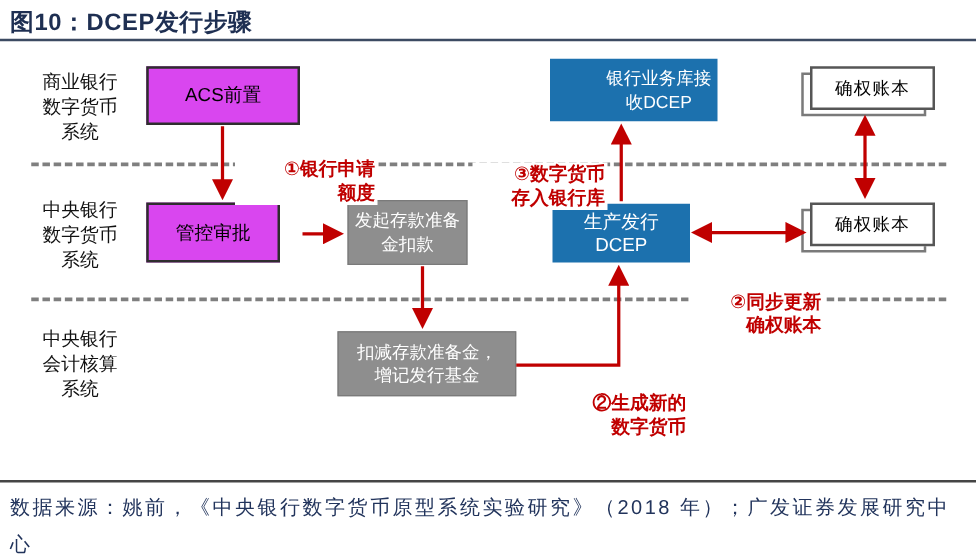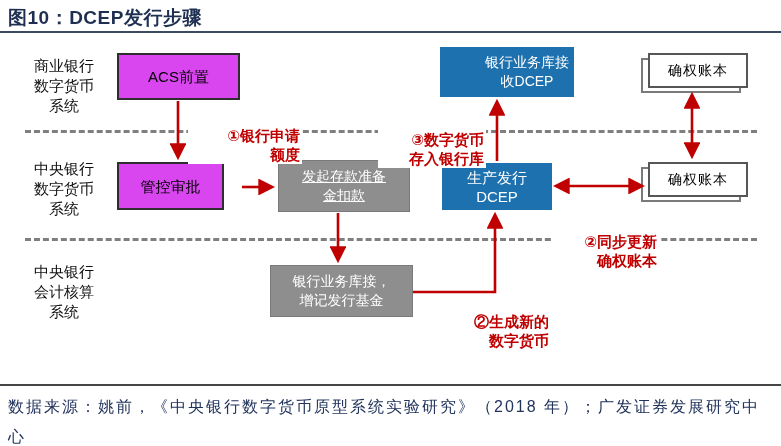--- a/index.html
+++ b/index.html
@@ -26,21 +26,21 @@
 
   
   .node{display:flex;align-items:center;justify-content:center;text-align:center;
     font-size:15px;line-height:19px;box-sizing:border-box;}
   .white-box{background:#d946ef;border:2px solid #2e2e2e;color:#000;}
   .gray-box{background:#8e8e8e;color:#fff;border:1px solid #7a7a7a;}
   .blue-box{background:#1c71ae;color:#fff;}
 
   .n-acs{left:117px;top:53px;width:123px;height:47px;}
   .n-approval{left:117px;top:162px;width:107px;height:48px;}
-  .n-initiate{left:278px;top:160px;width:132px;height:52px;font-size:14px;text-decoration:underline;}
+  .n-initiate{left:278px;top:160px;width:96px;height:52px;font-size:14px;}
   .n-vault{left:440px;top:47px;width:134px;height:50px;font-size:14px;padding-left:40px;}
   .n-produce{left:442px;top:163px;width:110px;height:47px;}
   .n-deduct{left:270px;top:265px;width:143px;height:52px;font-size:14px;}
 
   
   .stack{width:100px;height:35px;}
   .stack::before{content:"";position:absolute;left:-7px;top:5px;width:100%;height:100%;
     border:2px solid #7a7a7a;background:#fff;box-sizing:border-box;}
   .stack-front{position:absolute;left:0;top:0;width:100%;height:100%;background:#fff;
     border:2px solid #565656;box-sizing:border-box;display:flex;align-items:center;
@@ -85,21 +85,21 @@
 系统</div>
 
 <div class="abs node white-box n-acs">ACS前置</div>
 <div class="abs node white-box n-approval">管控审批</div>
 <div class="abs node gray-box n-initiate pre">发起存款准备
 金扣款</div>
 <div class="abs node blue-box n-vault pre">银行业务库接
 收DCEP</div>
 <div class="abs node blue-box n-produce pre">生产发行
 DCEP</div>
-<div class="abs node gray-box n-deduct pre">银行业务库接，
+<div class="abs node gray-box n-deduct pre">扣减存款准备金，
 增记发行基金</div>
 
 <div class="abs stack s-ledger-top">
   <div class="stack-front">确权账本</div>
 </div>
 <div class="abs stack s-ledger-mid">
   <div class="stack-front">确权账本</div>
 </div>
 
 <div class="abs red-label pre l-step1">①银行申请

